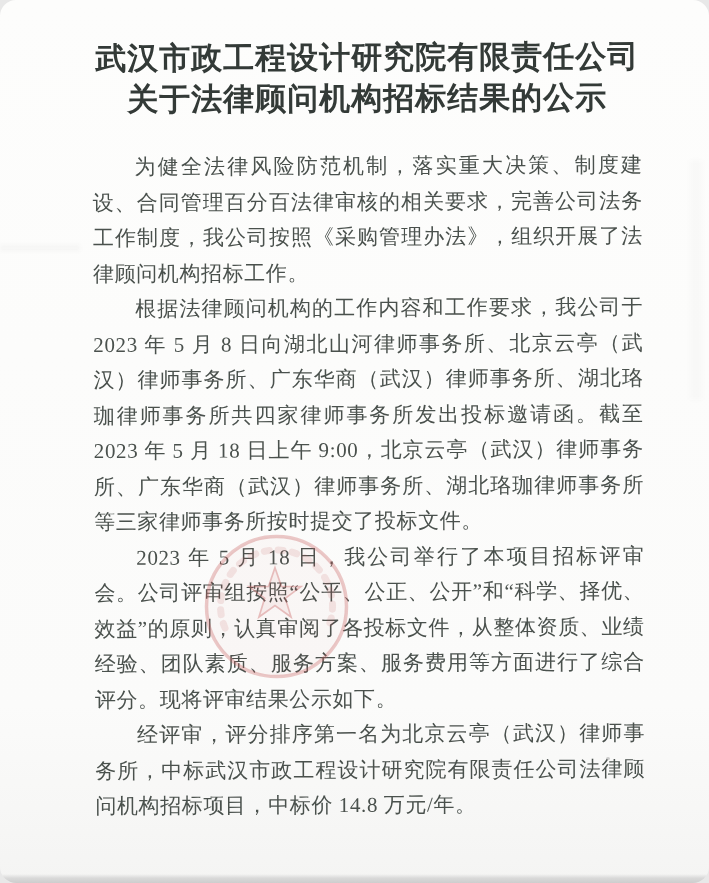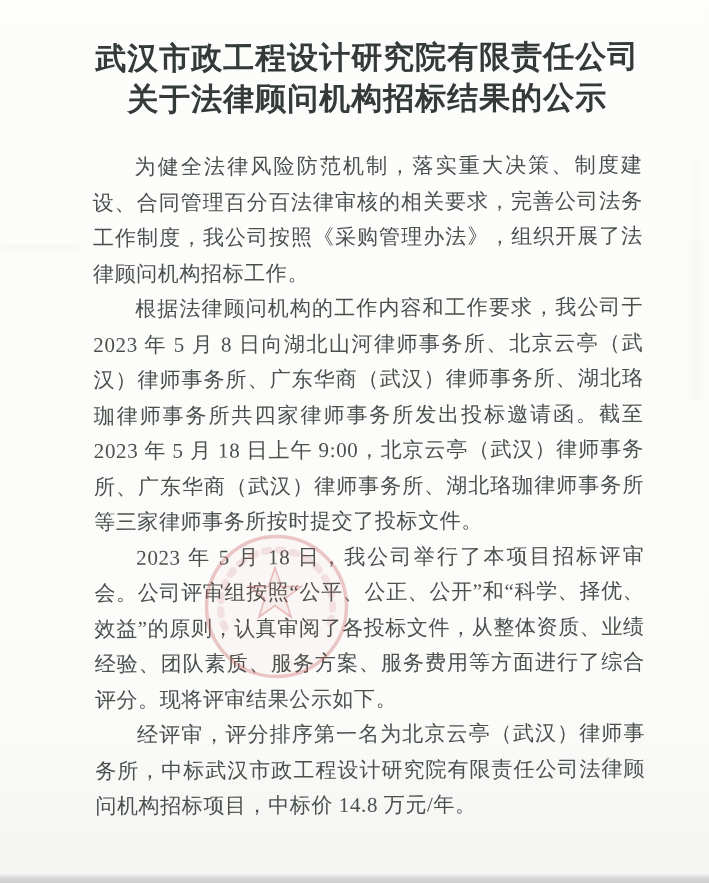--- a/index.html
+++ b/index.html
@@ -8,20 +8,21 @@
     background: #e8e8e8;
     font-family: "Liberation Serif", serif;
   }
   .page {
     position: relative;
     width: 709px;
     height: 883px;
     margin: 0 auto;
     background: linear-gradient(180deg, #fdfdfc 0%, #fbfbfa 80%, #f4f4f3 100%);
     overflow: hidden;
+    border-radius: 16px;
   }
   .content {
     position: absolute;
     left: 92px;
     top: 38px;
     width: 550px;
     transform: rotate(-0.25deg);
     transform-origin: left top;
   }
   .title-line {

